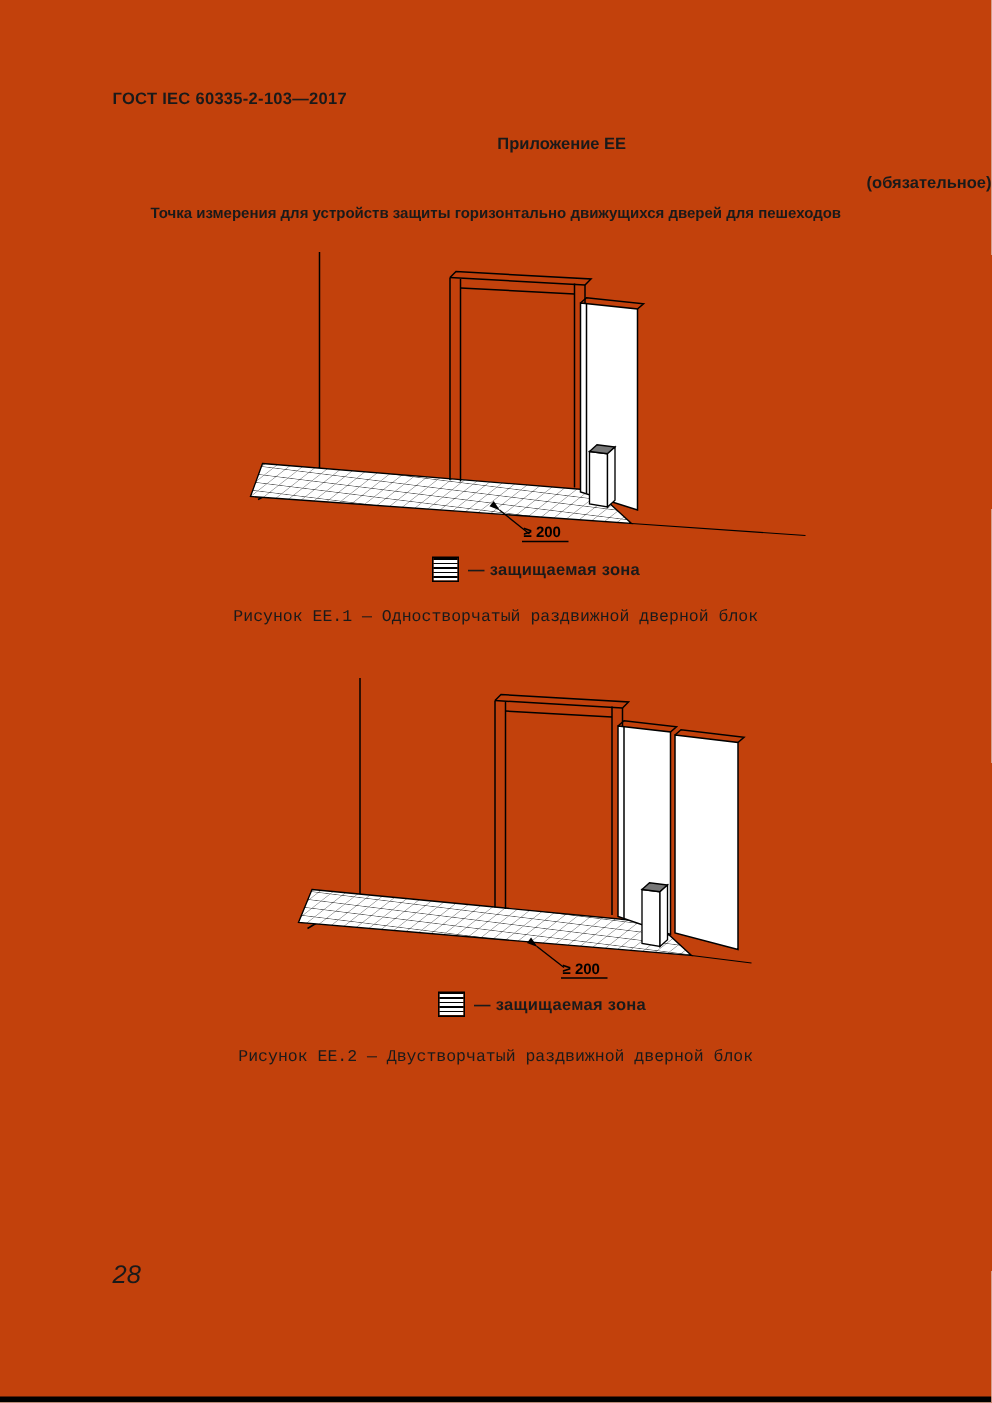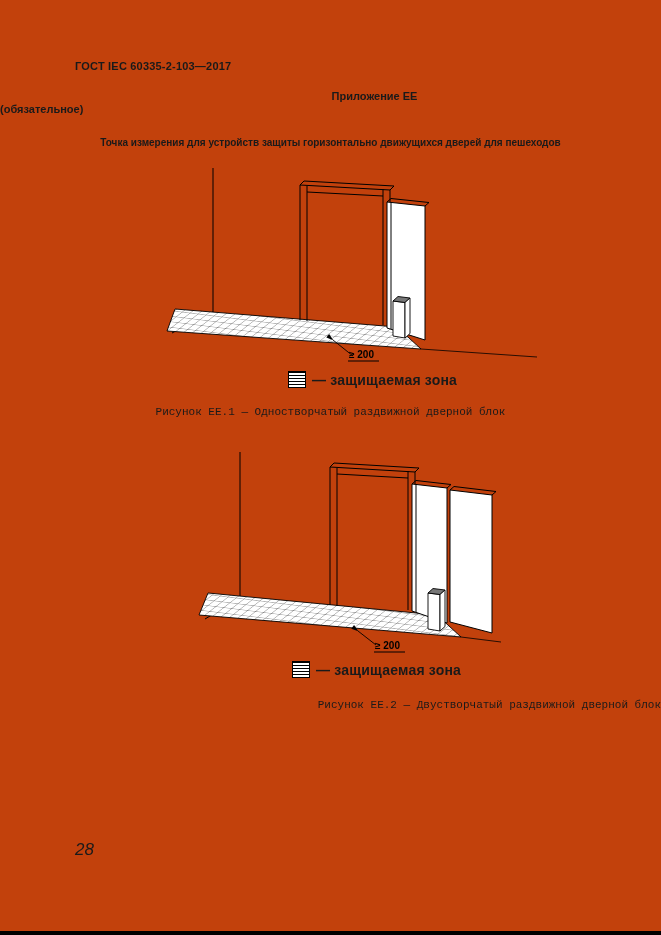--- a/index.html
+++ b/index.html
@@ -14,45 +14,45 @@
   }
   .doc-header{
     position:absolute;left:75px;top:60px;
     font-size:11px;font-weight:bold;letter-spacing:.2px;
   }
   .annex-name{
     position:absolute;left:0;top:90px;width:100%;
     text-align:center;font-size:11px;font-weight:bold;padding-left:44px;
   }
   .annex-type{
-    position:absolute;left:0;top:103px;width:100%;
-    text-align:left;font-size:11px;font-weight:bold;
+    position:absolute;left:0;top:116px;width:100%;
+    text-align:right;font-size:11px;font-weight:bold;
   }
   .section-heading{
     position:absolute;left:30px;top:137px;width:601px;
     text-align:center;font-size:10px;font-weight:bold;
   }
   .figure-caption{
     position:absolute;left:0;width:100%;
     text-align:center;font-size:11px;font-family:Liberation Mono, monospace;
   }
   .caption-1{top:406px;}
-  .caption-2{top:699px;text-align:right;}
+  .caption-2{top:699px;}
   .legend{
     position:absolute;display:flex;align-items:center;gap:6px;
   }
   .legend-1{left:288px;top:371px;}
   .legend-2{left:292px;top:661px;}
   .hatch-swatch{
     display:inline-block;width:16px;height:15px;
     border:1px solid #000;
     background:repeating-linear-gradient(180deg,#000 0 1px,#fff 1px 3px);
   }
   .legend-text{
-    font-size:14px;font-weight:bold;letter-spacing:.2px;
+    font-size:11px;font-weight:bold;letter-spacing:.2px;
   }
   .page-number{
     position:absolute;left:75px;top:840px;
     font-size:17px;
     font-style:italic;
   }
   .scan-edge{
     position:absolute;left:0;bottom:0;width:100%;height:4px;background:#000;
   }
   .fig-svg{position:absolute;}

